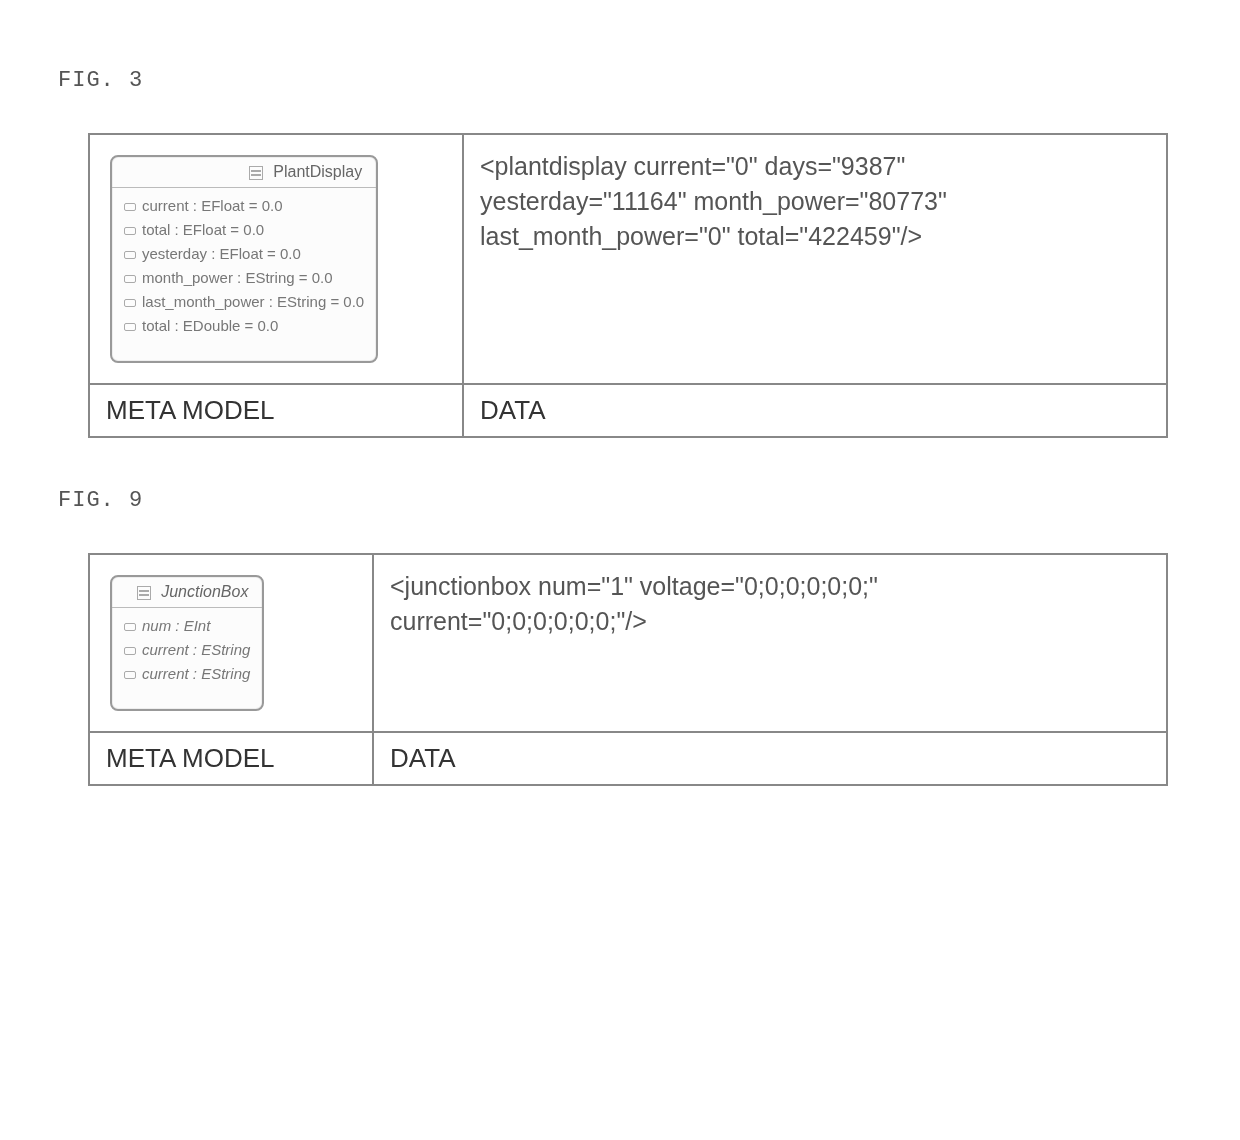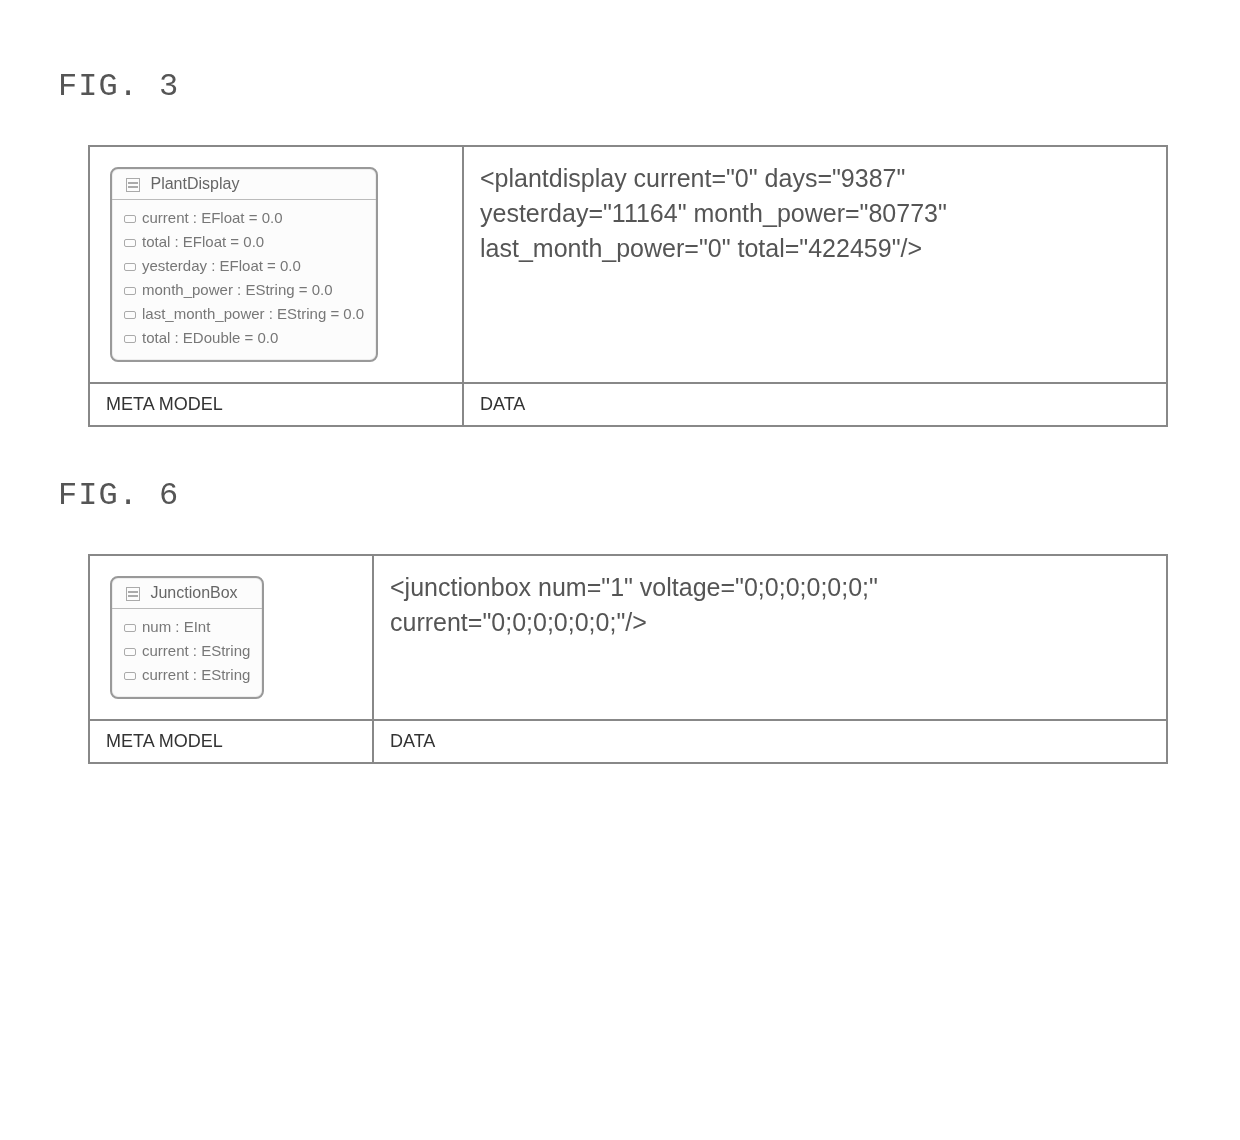--- a/index.html
+++ b/index.html
@@ -5,56 +5,56 @@
   body {
     background: #fff;
     font-family: Arial, Helvetica, sans-serif;
     color: #333;
     padding: 40px 50px;
     width: 1240px;
     box-sizing: border-box;
   }
   .fig-label {
     font-family: "Courier New", monospace;
-    font-size: 32px;
+    font-size: 22px;
     letter-spacing: 1px;
     color: #555;
     margin: 20px 0 40px 0;
   }
   .outer-table {
     border-collapse: collapse;
     width: 1080px;
     margin-left: 30px;
     margin-bottom: 50px;
   }
   .outer-table td {
     border: 2px solid #888;
     vertical-align: top;
     padding: 14px 16px;
   }
   .outer-table .label-row td {
-    font-size: 18px;
+    font-size: 26px;
     color: #333;
     font-weight: 400;
     padding: 10px 16px;
   }
   .uml-box {
     border: 2px solid #999;
     border-radius: 8px;
     background: #fcfcfc;
     display: inline-block;
     font-size: 15px;
     color: #777;
     margin: 6px 4px;
     box-shadow: 0 0 0 1px #eee inset;
   }
   .uml-title {
     border-bottom: 1px solid #bbb;
     padding: 6px 14px;
-    text-align: left;
+    text-align: right;
     font-size: 16px;
     color: #666;
   }
   .uml-title .class-icon {
     display: inline-block;
     width: 12px;
     height: 12px;
     border: 1px solid #aaa;
     vertical-align: middle;
     margin-right: 6px;
@@ -68,21 +68,21 @@
     background: #aaa;
   }
   .uml-title .class-icon::after {
     content: "";
     position: absolute;
     top: 7px; left: 1px; right: 1px;
     height: 2px;
     background: #aaa;
   }
   .uml-attrs {
-    padding: 6px 12px 10px 12px;
+    padding: 6px 12px 23px 12px;
   }
   .uml-attrs .attr {
     white-space: nowrap;
     line-height: 1.6;
   }
   .uml-attrs .attr-icon {
     display: inline-block;
     width: 10px;
     height: 6px;
     border: 1px solid #aaa;
@@ -91,21 +91,21 @@
     vertical-align: middle;
   }
   .data-cell {
     font-family: Arial, sans-serif;
     font-size: 25px;
     color: #555;
     line-height: 1.4;
     word-break: break-word;
   }
   .fig3 .col-meta { width: 340px; }
-  .fig4 .col-meta { width: 250px; }
+  .fig4 .col-meta { width: 250px; font-style: italic; }
 </style>
 </head>
 <body>
 
 <div class="fig-label">FIG. 3</div>
 
 <table class="outer-table fig3">
   <tbody>
       <tr>
     <td class="col-meta">
@@ -130,21 +130,21 @@
       <div>last_month_power="0" total="422459"/&gt;</div>
     </td>
   </tr>
   <tr class="label-row">
     <td>META MODEL</td>
     <td>DATA</td>
   </tr>
 </tbody>
   </table>
 
-<div class="fig-label">FIG. 6</div>
+<div class="fig-label">FIG. 9</div>
 
 <table class="outer-table fig4">
   <tbody>
       <tr>
     <td class="col-meta">
       <div class="uml-box">
         <div class="uml-title">
           <span class="class-icon"></span>
           <span>JunctionBox</span>
         </div>

